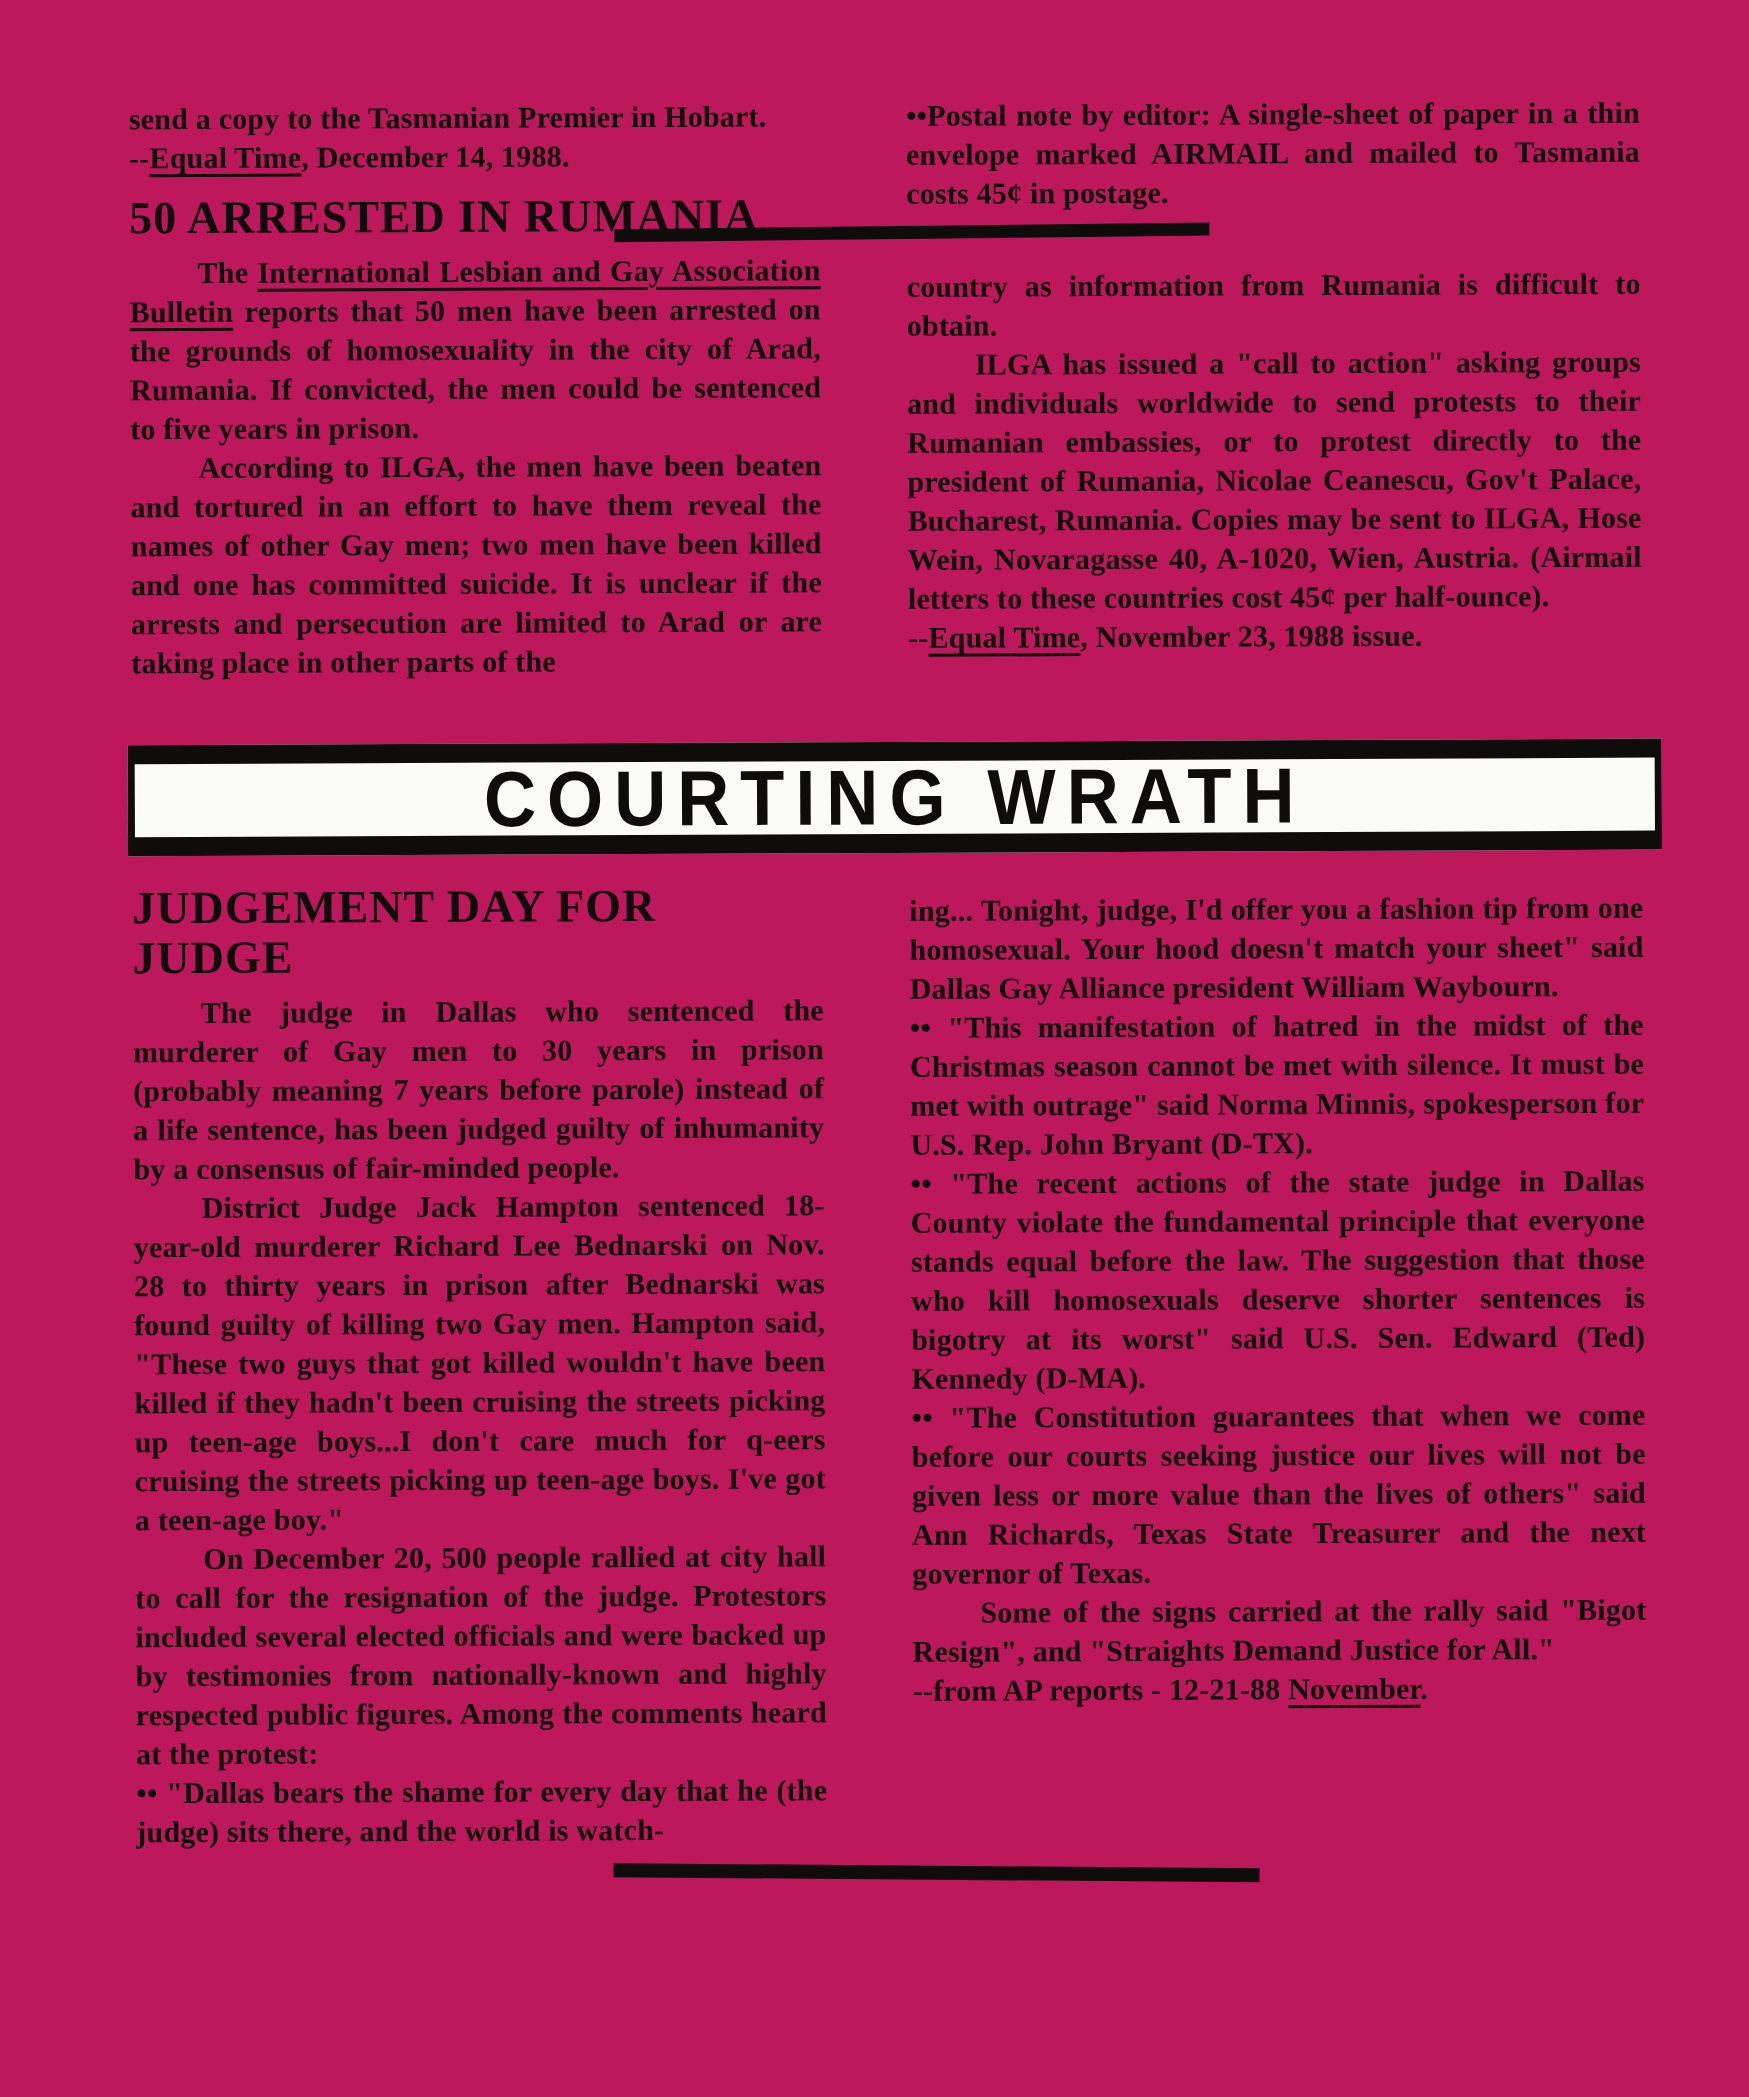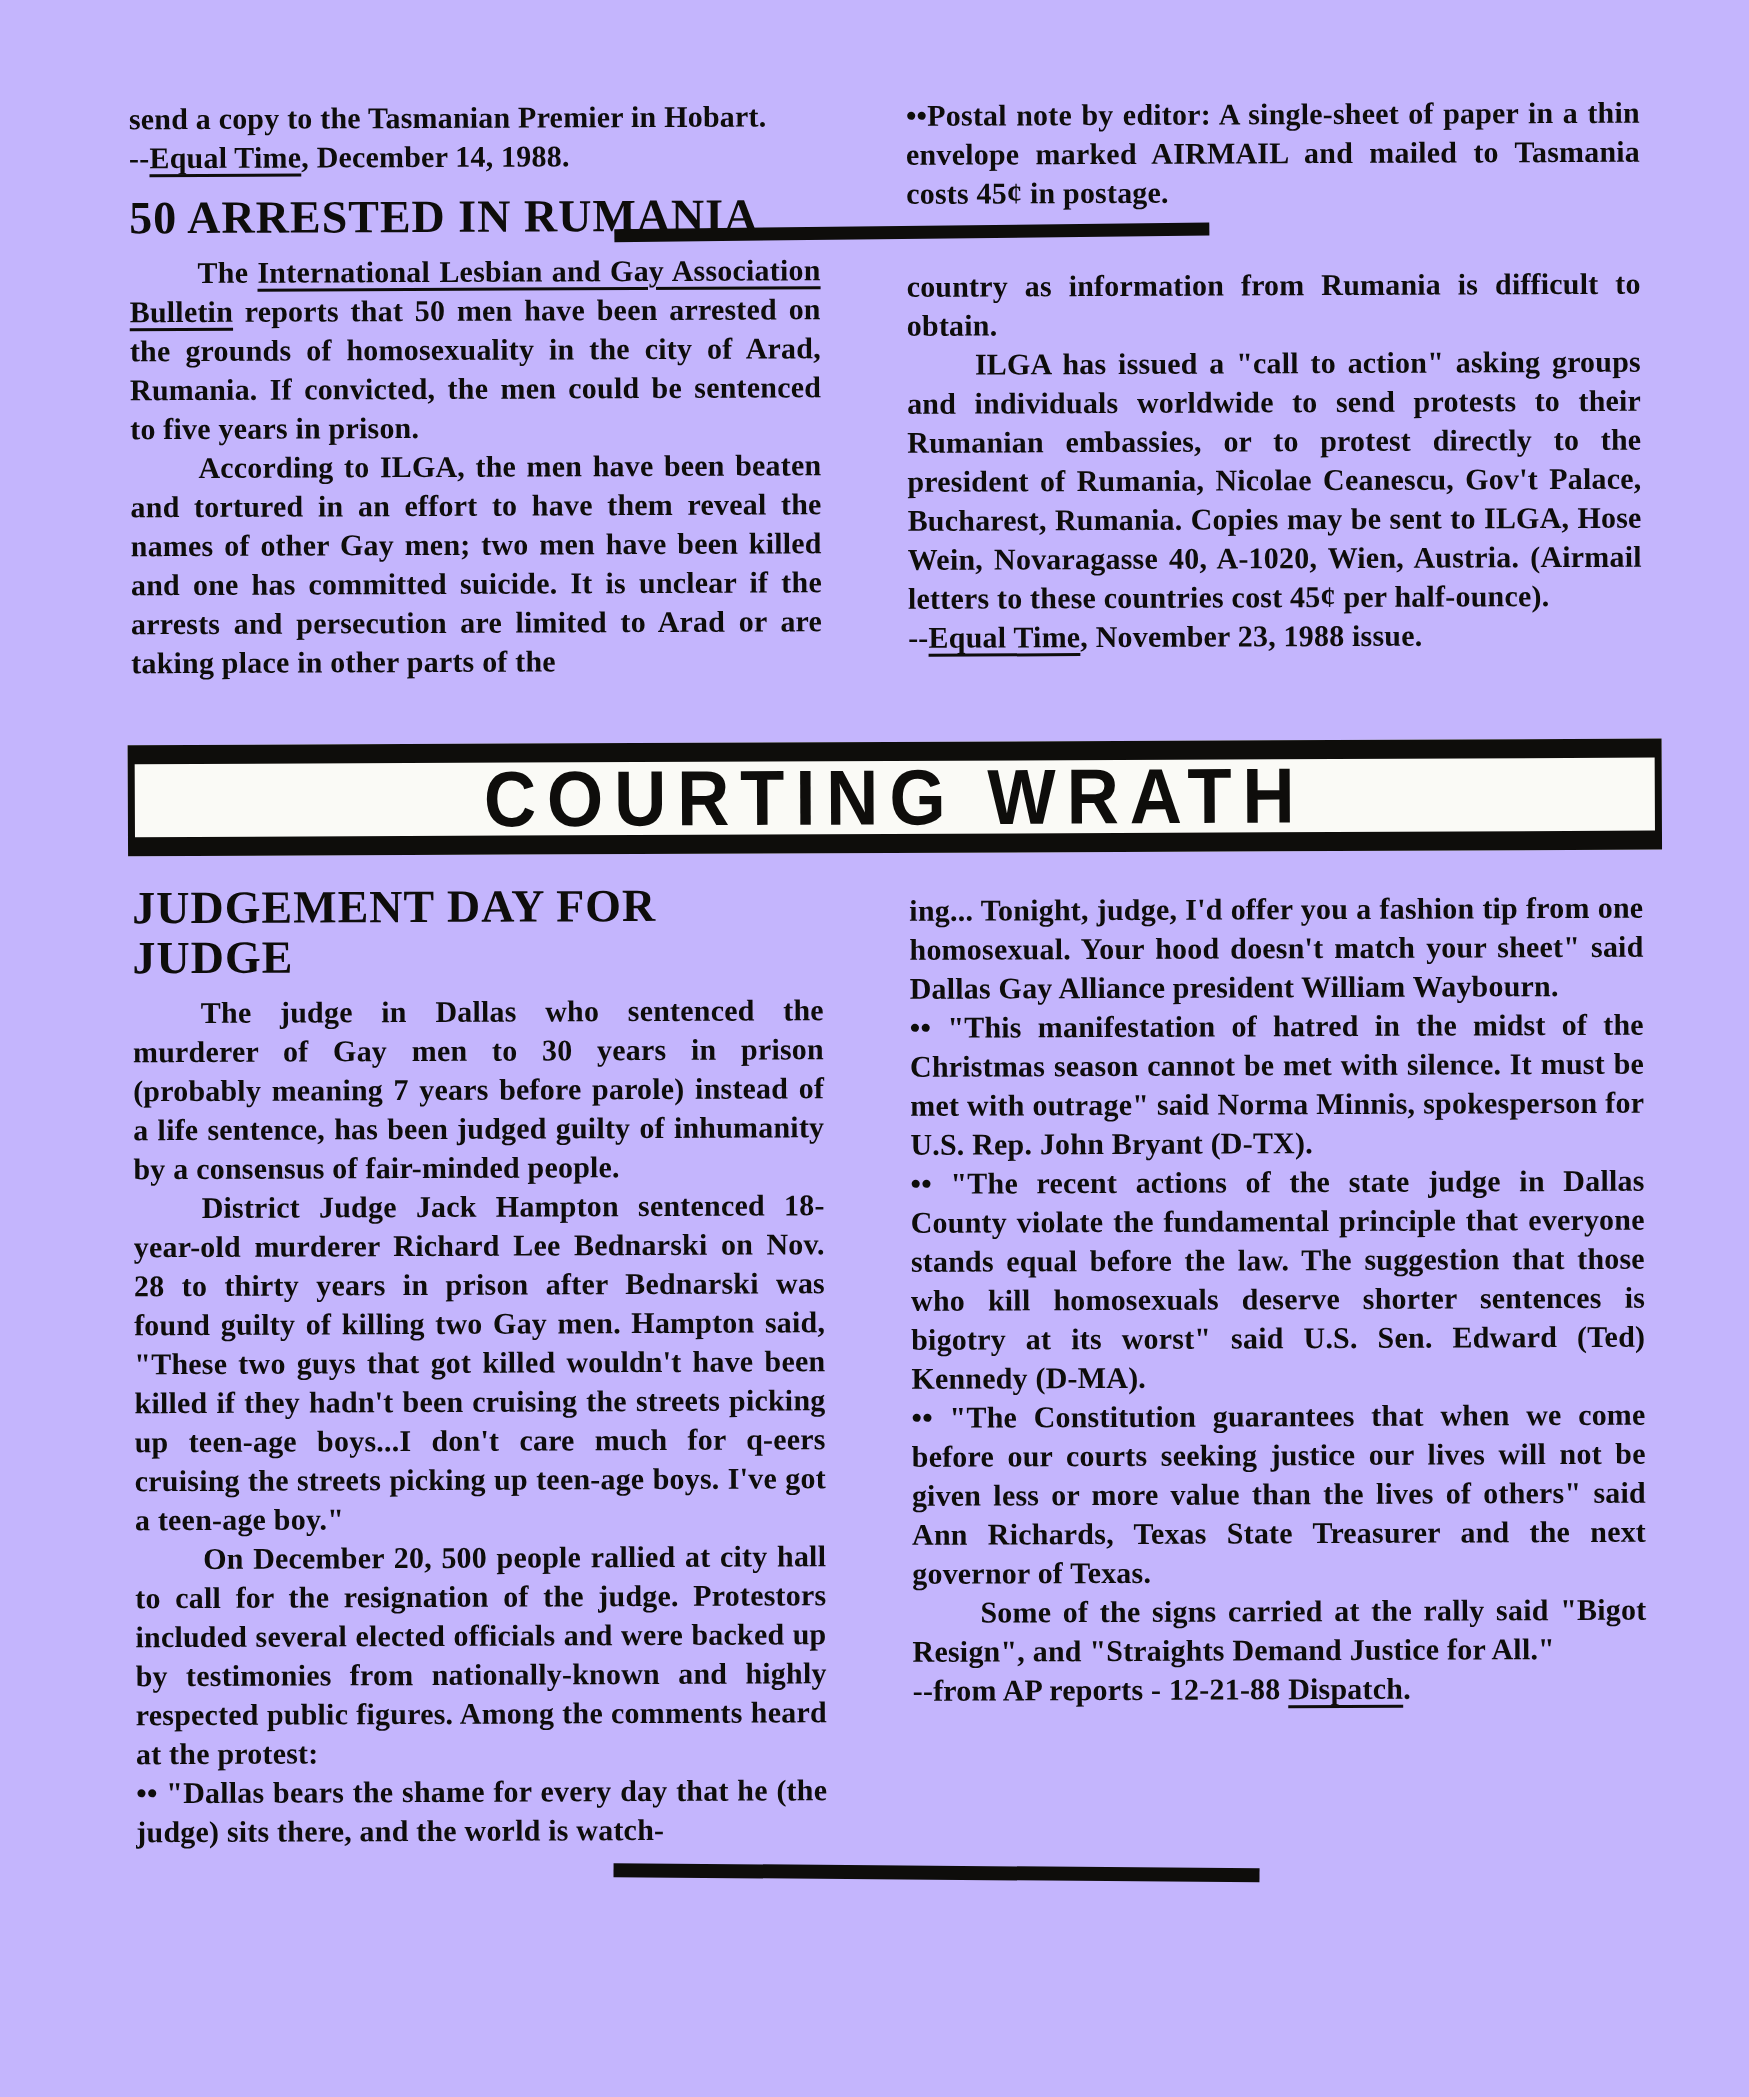--- a/index.html
+++ b/index.html
@@ -64,21 +64,21 @@
     transform: scale(1.02, 1.1);
   }
 
   .rule { position: absolute; background: #0e0d0b; }
   .rule-top    { left: 617px; top: 226px;  width: 595px; height: 13.4px; transform: rotate(-0.4deg); }
   .rule-bottom { left: 609px; top: 1866px; width: 646px; height: 14.4px; transform: rotate(0.7deg); }
 </style>
 </head>
 <body>
 
-<div class="page" style="background: #c4b5fd; color: rgb(14, 13, 11);">
+<div class="page" style="background: #be185d; color: rgb(14, 13, 11);">
   <div class="scan">
 
     <div class="col top-left">
         <p class="para"><span>send a copy to the Tasmanian Premier in Hobart.</span></p>
         <p class="source"><span>--</span><span class="u">Equal Time</span><span>, December 14, 1988.</span></p>
         <h2 class="headline" style="margin-top: 16.3px;"><span>50 ARRESTED IN RUMANIA</span></h2>
         <p class="para indent"><span>The </span><span class="u">International Lesbian and Gay Association Bulletin</span><span> reports that 50 men have been arrested on the grounds of homosexuality in the city of Arad, Rumania. If convicted, the men could be sentenced to five years in prison.</span></p>
         <p class="para indent"><span>According to ILGA, the men have been beaten and tortured in an effort to have them reveal the names of other Gay men; two men have been killed and one has committed suicide. It is unclear if the arrests and persecution are limited to Arad or are taking place in other parts of the</span></p>
       </div>
     <div class="col top-right">
@@ -100,20 +100,20 @@
         <p class="para indent"><span>District Judge Jack Hampton sentenced 18-year-old murderer Richard Lee Bednarski on Nov. 28 to thirty years in prison after Bednarski was found guilty of killing two Gay men. Hampton said, "These two guys that got killed wouldn't have been killed if they hadn't been cruising the streets picking up teen-age boys...I don't care much for q-eers cruising the streets picking up teen-age boys. I've got a teen-age boy."</span></p>
         <p class="para indent"><span>On December 20, 500 people rallied at city hall to call for the resignation of the judge. Protestors included several elected officials and were backed up by testimonies from nationally-known and highly respected public figures. Among the comments heard at the protest:</span></p>
         <p class="para"><span>•• "Dallas bears the shame for every day that he (the judge) sits there, and the world is watch-</span></p>
       </div>
     <div class="col bottom-right">
         <p class="para"><span>ing... Tonight, judge, I'd offer you a fashion tip from one homosexual. Your hood doesn't match your sheet" said Dallas Gay Alliance president William Waybourn.</span></p>
         <p class="para"><span>•• "This manifestation of hatred in the midst of the Christmas season cannot be met with silence. It must be met with outrage" said Norma Minnis, spokesperson for U.S. Rep. John Bryant (D-TX).</span></p>
         <p class="para"><span>•• "The recent actions of the state judge in Dallas County violate the fundamental principle that everyone stands equal before the law. The suggestion that those who kill homosexuals deserve shorter sentences is bigotry at its worst" said U.S. Sen. Edward (Ted) Kennedy (D-MA).</span></p>
         <p class="para"><span>•• "The Constitution guarantees that when we come before our courts seeking justice our lives will not be given less or more value than the lives of others" said Ann Richards, Texas State Treasurer and the next governor of Texas.</span></p>
         <p class="para indent"><span>Some of the signs carried at the rally said "Bigot Resign", and "Straights Demand Justice for All."</span></p>
-        <p class="source"><span>--from AP reports - 12-21-88 </span><span class="u">Dispatch</span><span>.</span></p>
+        <p class="source"><span>--from AP reports - 12-21-88 </span><span class="u">November</span><span>.</span></p>
       </div>
 
     <div class="rule rule-bottom"></div>
 
   </div>
 </div>
 
 
 </body></html>

